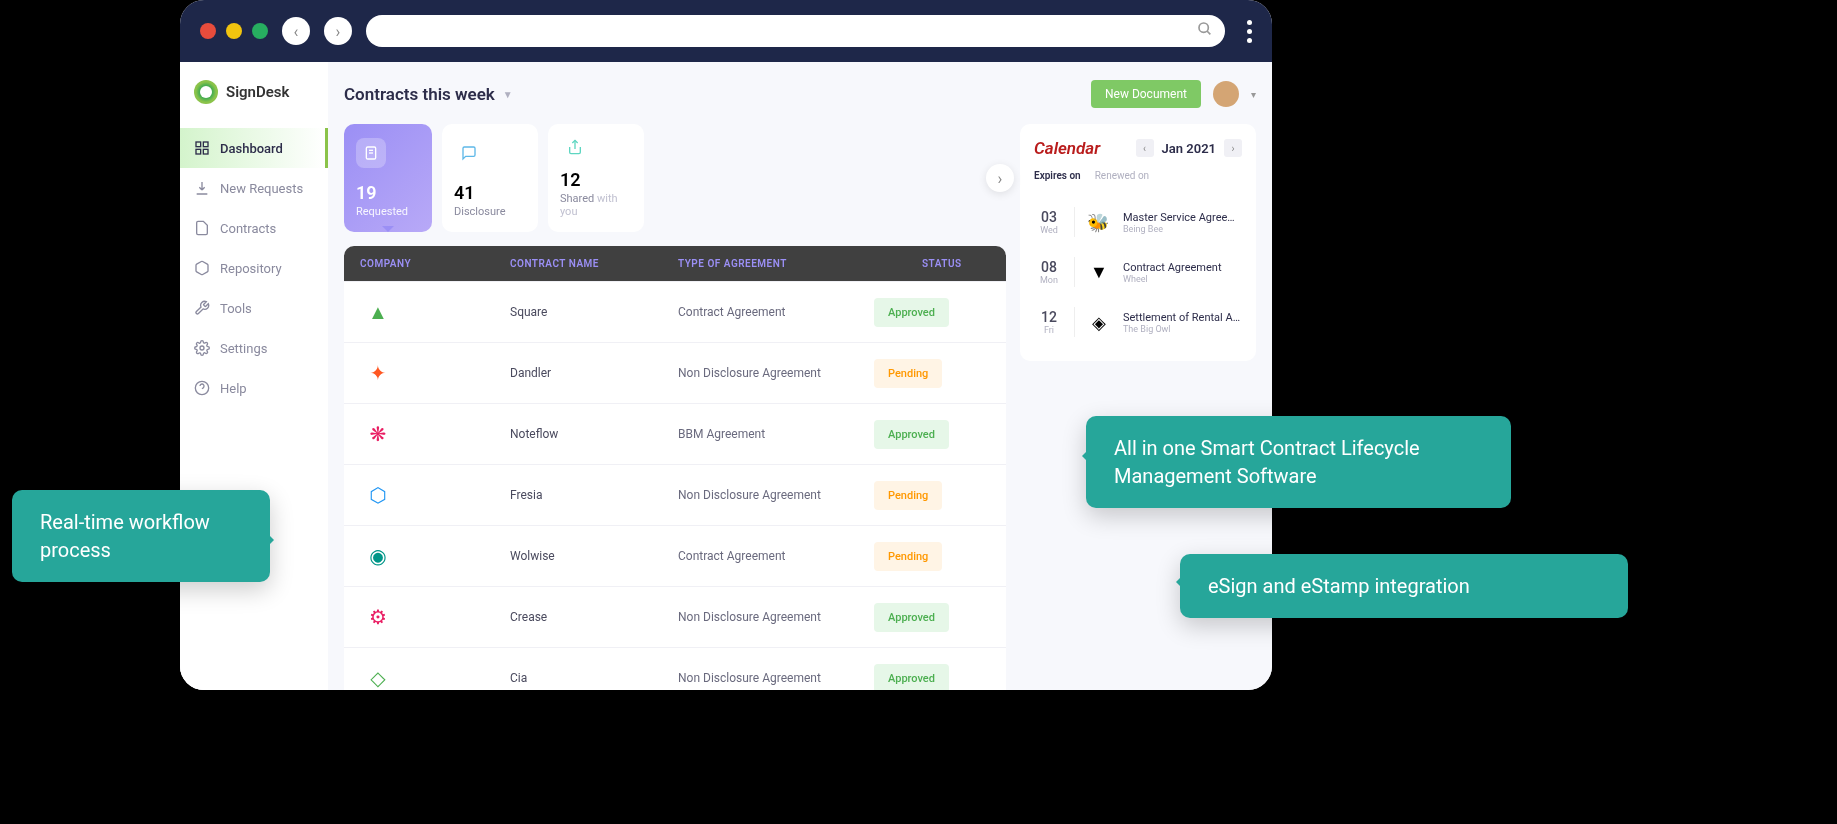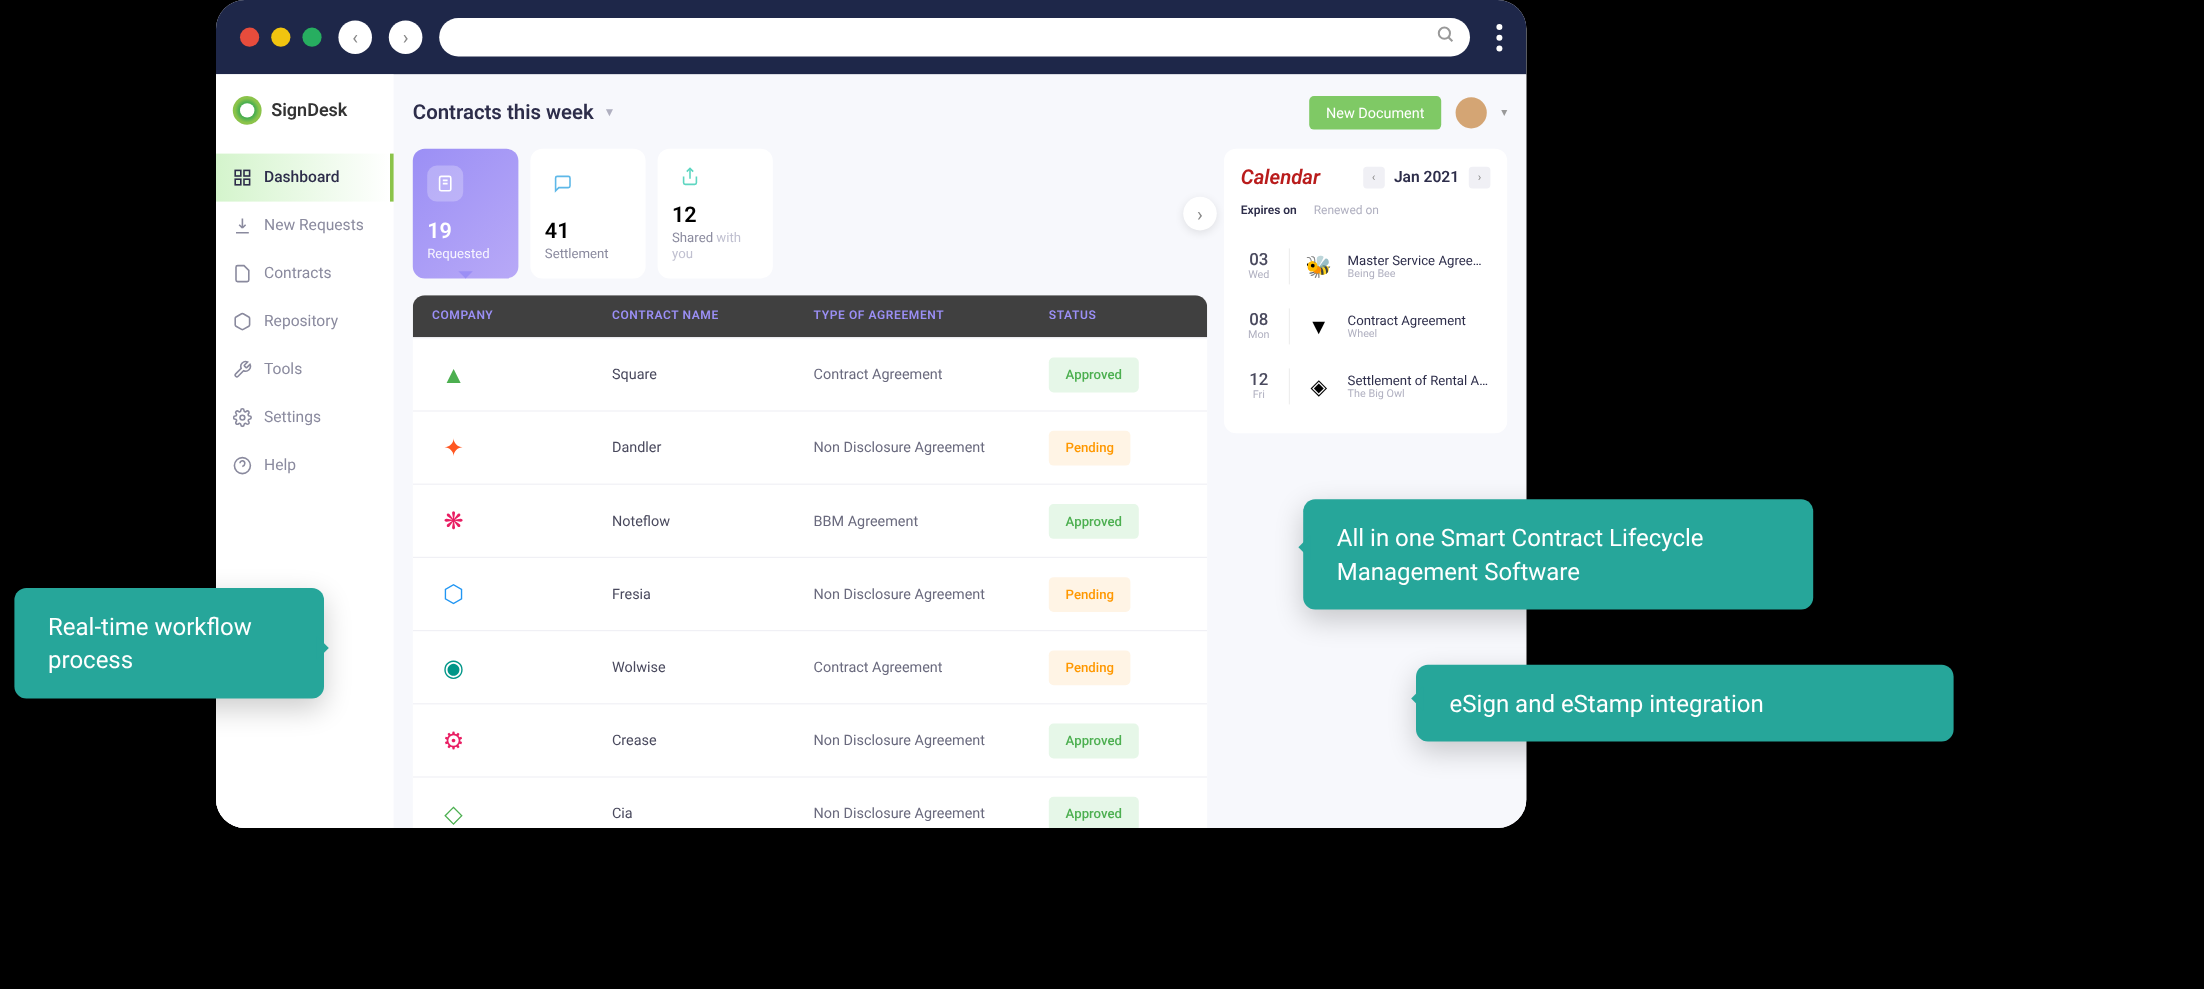--- a/index.html
+++ b/index.html
@@ -52,21 +52,21 @@
 .stat-card.active .stat-label { color: rgba(255,255,255,0.9); }
 .stat-label .muted { color: #c0c0d0; }
 .cards-next { position: absolute; right: -8px; top: 50%; transform: translateY(-50%); width: 28px; height: 28px; background: #fff; border-radius: 50%; display: flex; align-items: center; justify-content: center; color: #888; box-shadow: 0 2px 8px rgba(0,0,0,0.1); }
 
 .table { background: #fff; border-radius: 10px; overflow: hidden; }
 .table-header { display: flex; padding: 12px 16px; background: #404040; }
 .th { font-size: 10px; letter-spacing: 0.5px; color: #9b8ff5; font-weight: 600; }
 .th-company { width: 150px; }
 .th-name { width: 168px; }
 .th-type { width: 196px; }
-.th-status { flex: 1; }
+.th-status { flex: 1; margin-left: 48px; }
 .table-row { display: flex; align-items: center; padding: 12px 16px; border-top: 1px solid #f0f0f5; }
 .td-company { width: 150px; }
 .td-name { width: 168px; font-size: 12px; color: #4a4a5e; }
 .td-type { width: 196px; font-size: 12px; color: #6a6a7e; }
 .td-status { flex: 1; }
 .company-logo { width: 36px; height: 36px; border-radius: 6px; display: flex; align-items: center; justify-content: center; font-size: 20px; }
 .status-badge { display: inline-block; padding: 8px 14px; border-radius: 4px; font-size: 11px; font-weight: 500; }
 .status-approved { background: #e6f7e8; color: #4caf50; }
 .status-pending { background: #fff4e5; color: #ff9800; }
 
@@ -207,21 +207,21 @@
                   <div class="stat-value">19</div>
                   <div class="stat-label">Requested</div>
                 </div>
                 <div class="stat-card">
                   <div class="stat-icon" style="color:#5eb8e8">
                     <svg width="16" height="16" viewBox="0 0 24 24" fill="none" stroke="currentColor" stroke-width="2">
                       <path d="M21 15a2 2 0 01-2 2H7l-4 4V5a2 2 0 012-2h14a2 2 0 012 2z"></path>
                     </svg>
                   </div>
                   <div class="stat-value">41</div>
-                  <div class="stat-label">Settlement</div>
+                  <div class="stat-label">Disclosure</div>
                 </div>
                 <div class="stat-card">
                   <div class="stat-icon" style="color:#5ed6c1">
                     <svg width="16" height="16" viewBox="0 0 24 24" fill="none" stroke="currentColor" stroke-width="2">
                       <path d="M4 12v8a2 2 0 002 2h12a2 2 0 002-2v-8"></path>
                       <polyline points="16 6 12 2 8 6"></polyline>
                       <line x1="12" y1="2" x2="12" y2="15"></line>
                     </svg>
                   </div>
                   <div class="stat-value">12</div>

